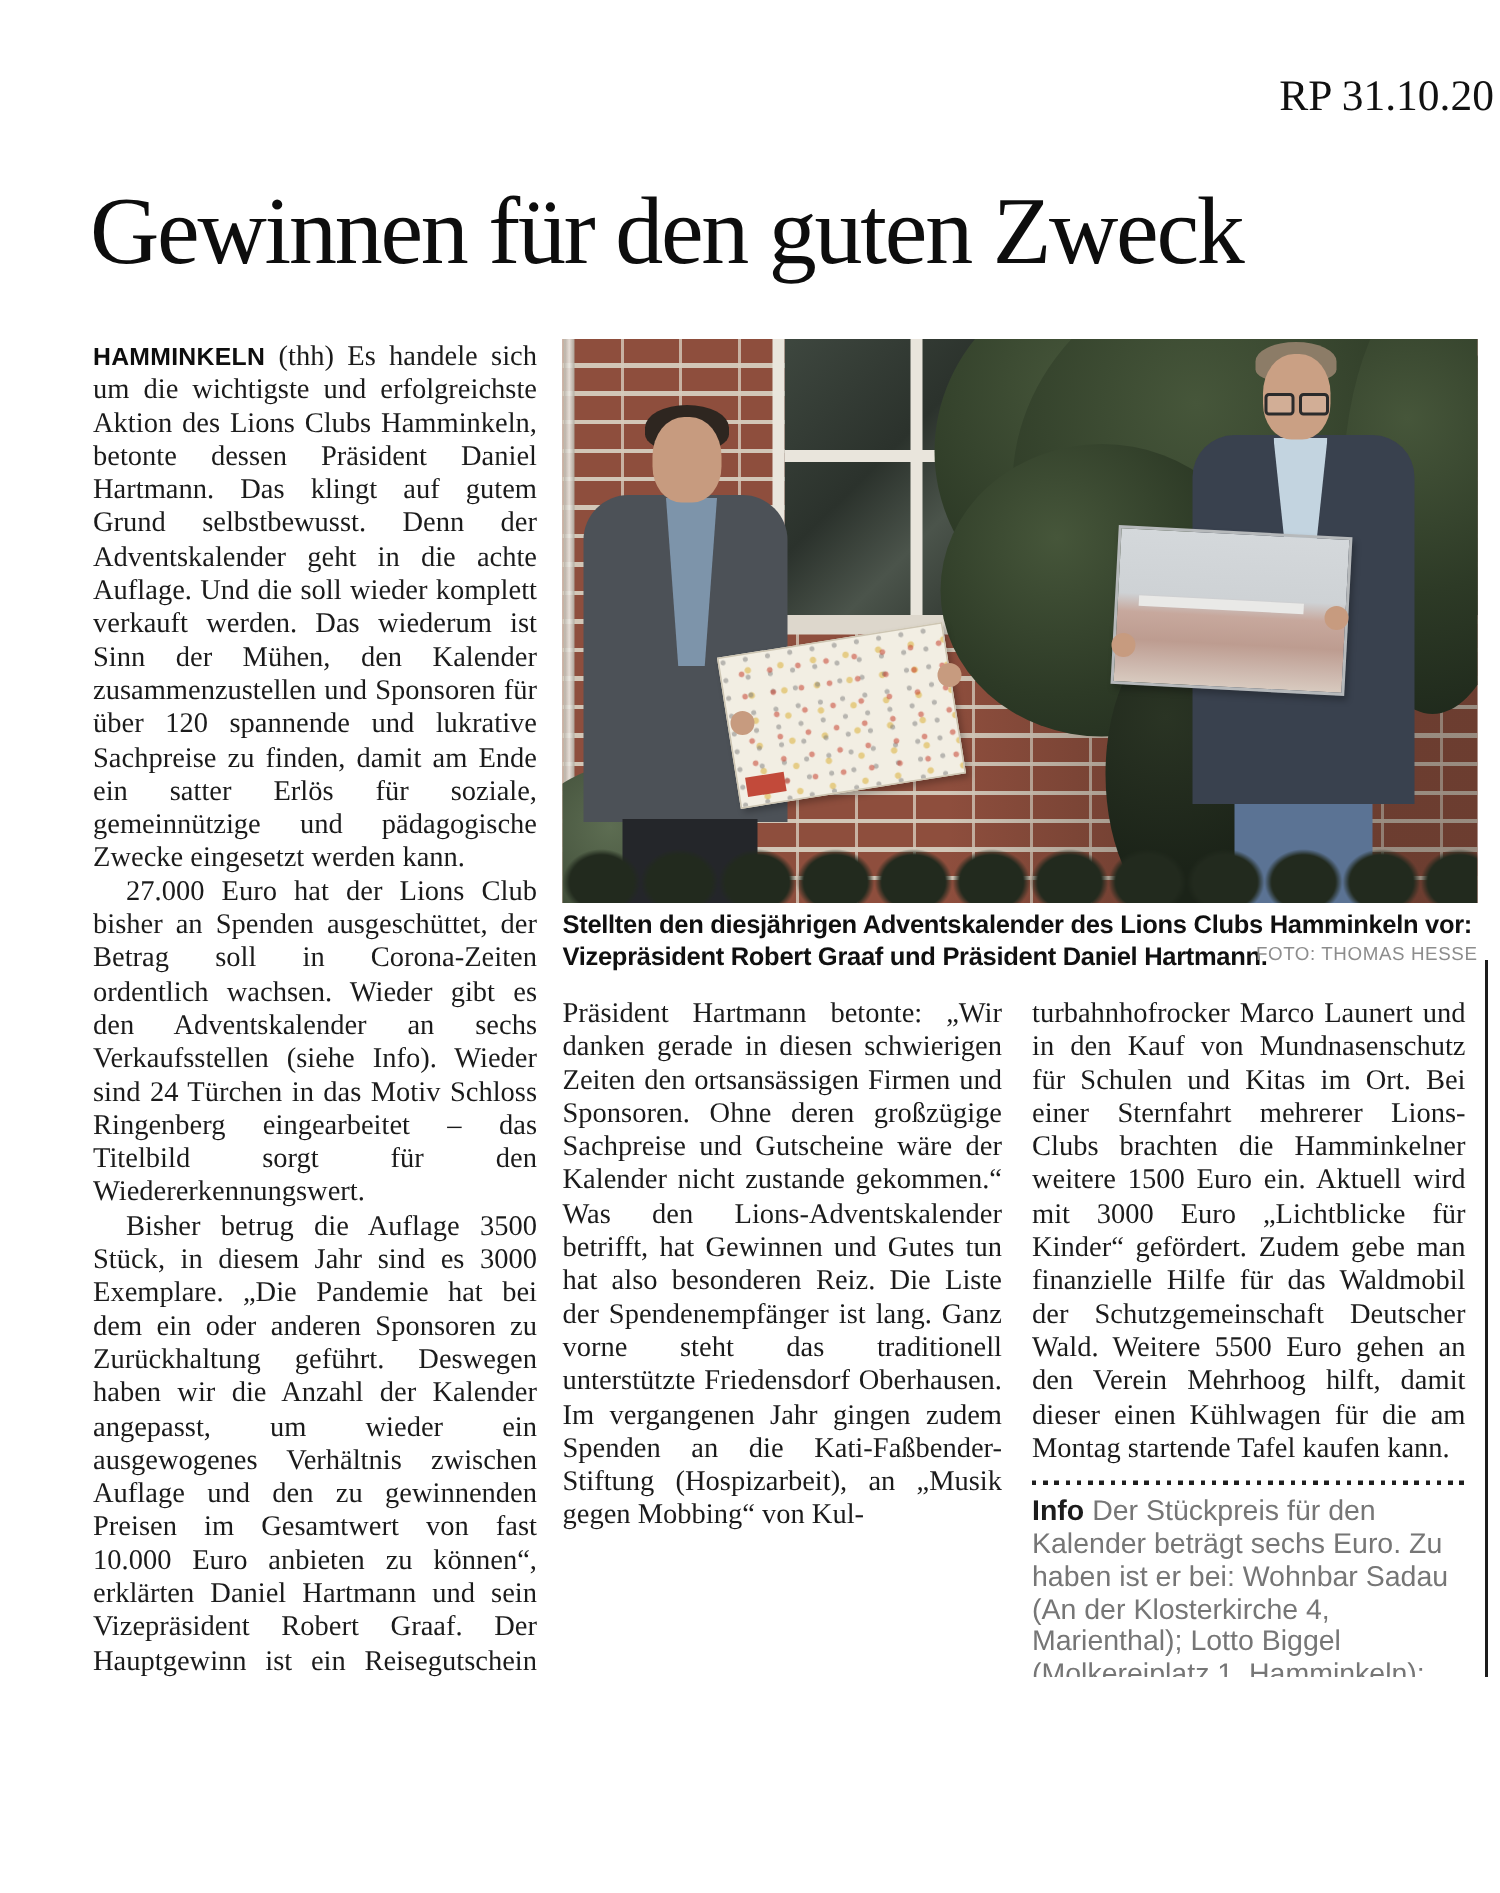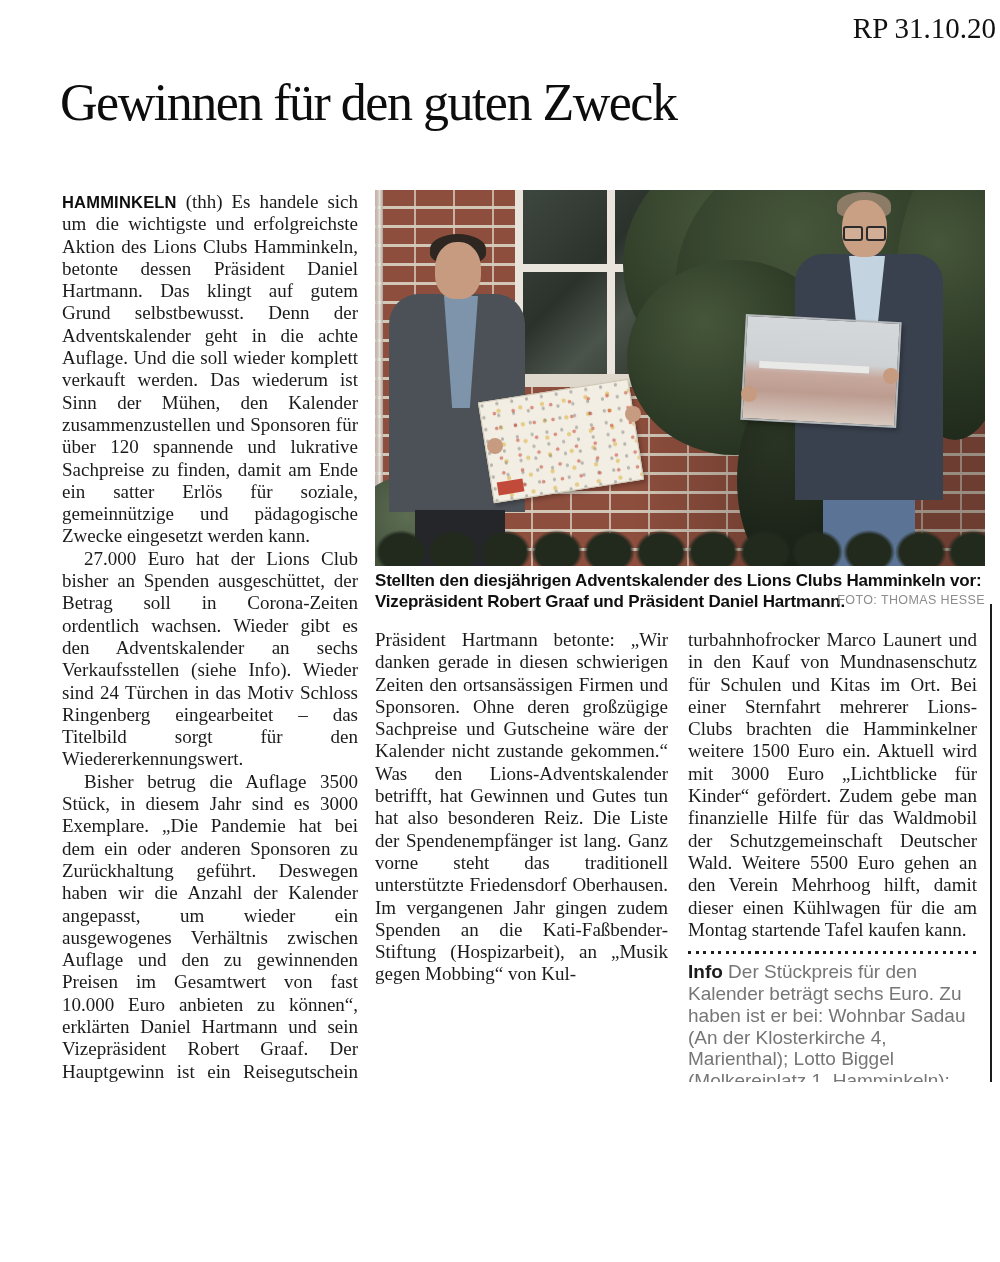--- a/index.html
+++ b/index.html
@@ -1,27 +1,27 @@
 <!DOCTYPE html>
 <html lang="de"><head>
 <meta charset="utf-8">
 <style>
   html,body { margin:0; padding:0; background:#ffffff; }
   .page {
     position:relative; width:1000px; height:1082px; background:#ffffff;
-    font-family:"Liberation Serif", serif; color:#151515; overflow:hidden;
+    font-family:"Liberation Serif", serif; color:#151515; overflow:hidden;margin-top:36px;
   }
   
   .date-stamp {
     position:absolute; top:12px; right:4px; font-size:29px; letter-spacing:0;
     color:#111;
   }
   .headline {
     position:absolute; top:38px; left:60px; width:920px;
-    font-size:52px; font-weight:400; letter-spacing:-1.5px; color:#0d0d0d;
+    font-size:64px; font-weight:400; letter-spacing:-1.5px; color:#0d0d0d;
     white-space:nowrap;
   }
   .standfirst {
     position:absolute; top:122px; left:60px; width:905px;
     font-size:25.5px; line-height:1.3; color:#111;
   }
   
   .col {
     position:absolute; font-size:19px; line-height:22.3px;
     text-align:justify; color:#1b1b1b;

